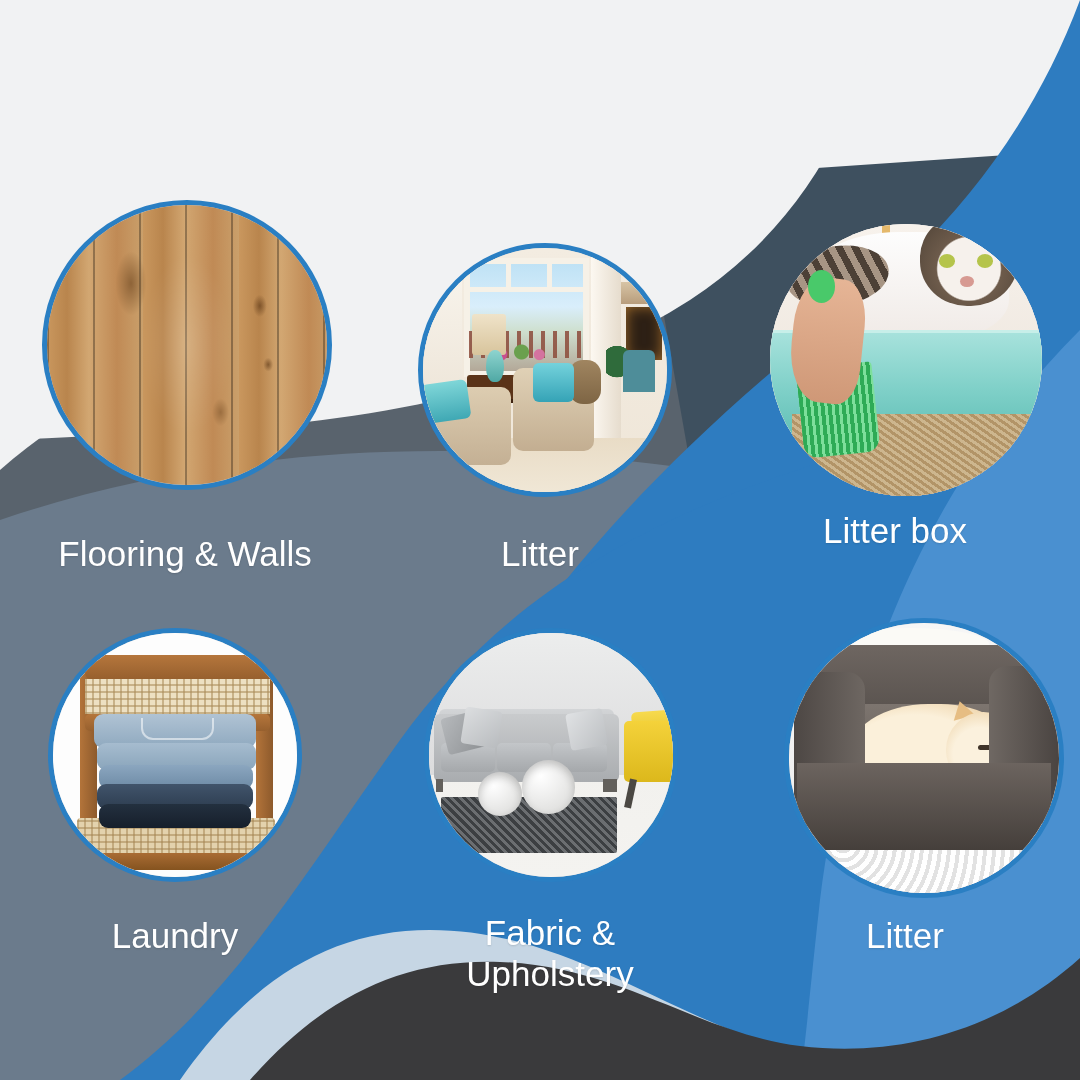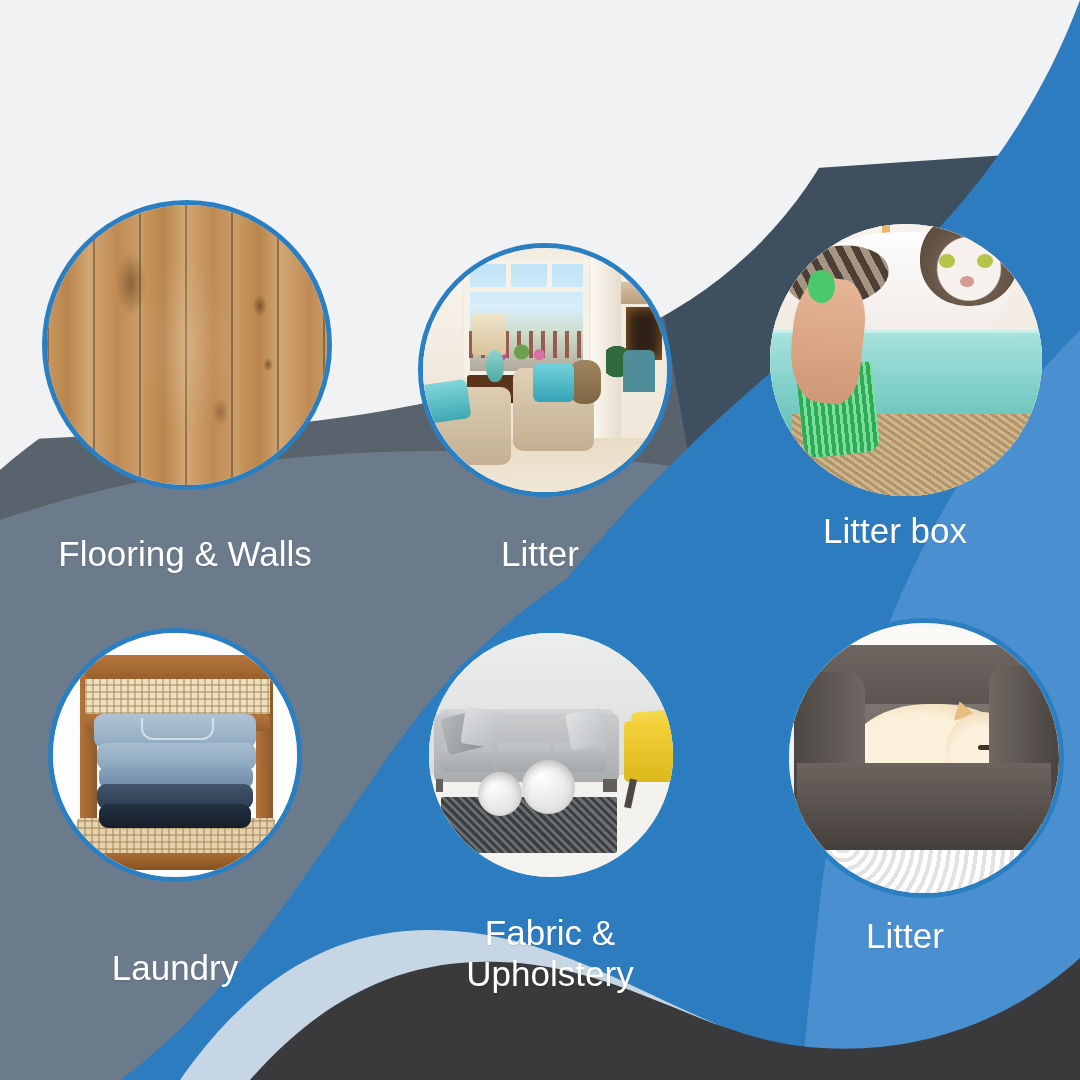--- a/index.html
+++ b/index.html
@@ -346,21 +346,21 @@
           <div class="ld-seat"></div>
           <div class="ld-seatF"></div>
           <div class="jean j1"></div>
           <div class="j-pocket"></div>
           <div class="jean j2"></div>
           <div class="jean j3"></div>
           <div class="jean j4"></div>
           <div class="jean j5"></div>
         </div>
       </div>
-      <div class="caption" style="left:0px; top:915px; width:350px;margin-top:32px;">Laundry</div>
+      <div class="caption" style="left:0px; top:915px; width:350px;">Laundry</div>
     </div>
 
     <div class="item">
       <div class="circle ring" style="left:424px; top:628px; width:254px; height:254px;">
         <div class="ph fabric">
           <div class="fb-wall"></div>
           <div class="fb-floor"></div>
           <div class="fb-chairB"></div>
           <div class="fb-chair"></div>
           <div class="fb-chairLeg"></div>

